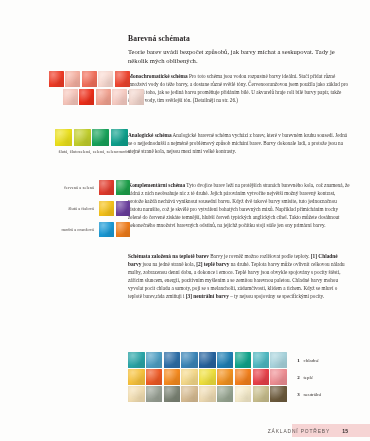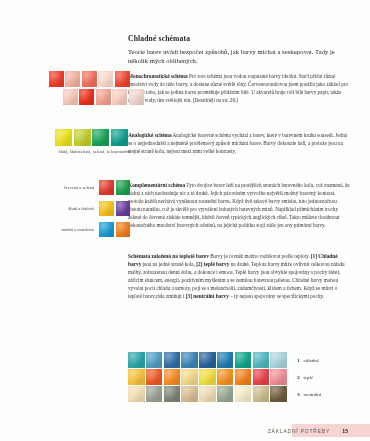--- a/index.html
+++ b/index.html
@@ -125,21 +125,21 @@
     font-size:5.1px;font-weight:700;color:#2e2a29;
     font-family:"Liberation Sans", sans-serif;
   }
 </style>
 </head>
 <body>
 
 <div class="page">
 
   <div class="col-text">
-    <h2 class="sec-title">Chladné schémata</h2>
+    <h2 class="sec-title">Barevná schémata</h2>
     <p class="lead">Teorie barev uvádí bezpočet způsobů, jak barvy míchat a seskupovat. Tady je několik mých oblíbených.</p>
   </div>
 
   <div class="blk col-text" id="p-mono" style="top:72px;left:128px;">
     <p class="para"><b>Monochromatické schéma</b> <span>Pro toto schéma jsou vodou rozpustné barvy ideální. Stačí přidat různé množství vody do téže barvy, a dostane různé světlé tóny. Červenooranžovou jsem použila jako základ pro ilustraci toho, jak se jediná barva proměňuje přidáním bílé. U akvarelů hraje roli bílé barvy papír, takže čím víc vody, tím světlejší tón. (Detailněji na str. 26.)</span></p>
   </div>
 
   <div class="blk col-text" id="p-analog" style="top:131px;left:128px;">
     <p class="para"><b>Analogické schéma</b> <span>Analogické barevné schéma vychází z barev, které v barevném kruhu sousedí. Jedná se o nejjednodušší a nejméně problémový způsob míchání barev. Barvy dokonale ladí, a protože jsou na stejné straně kola, nejsou mezi nimi velké kontrasty.</span></p>
   </div>

